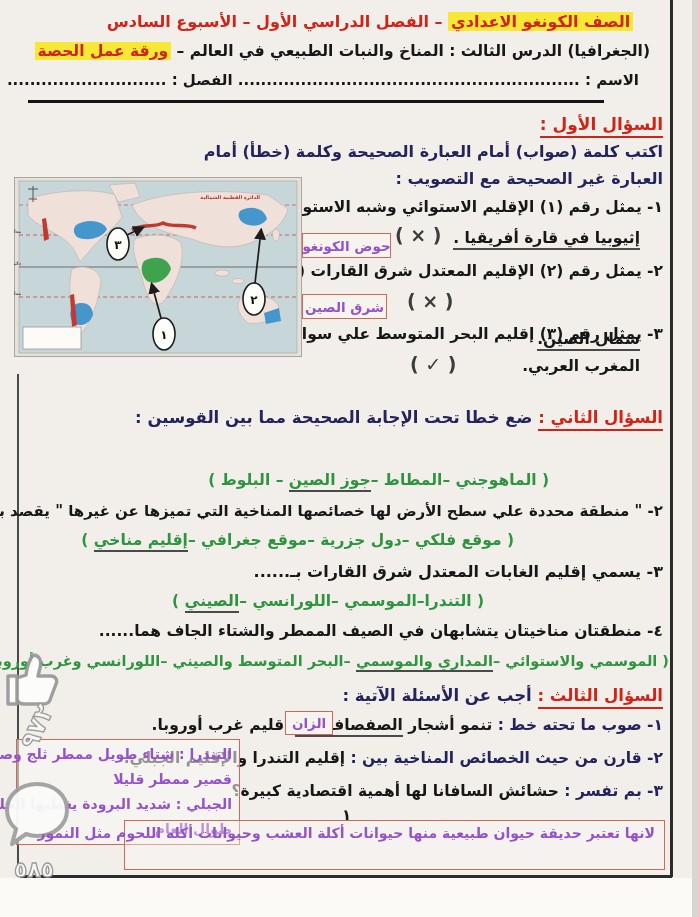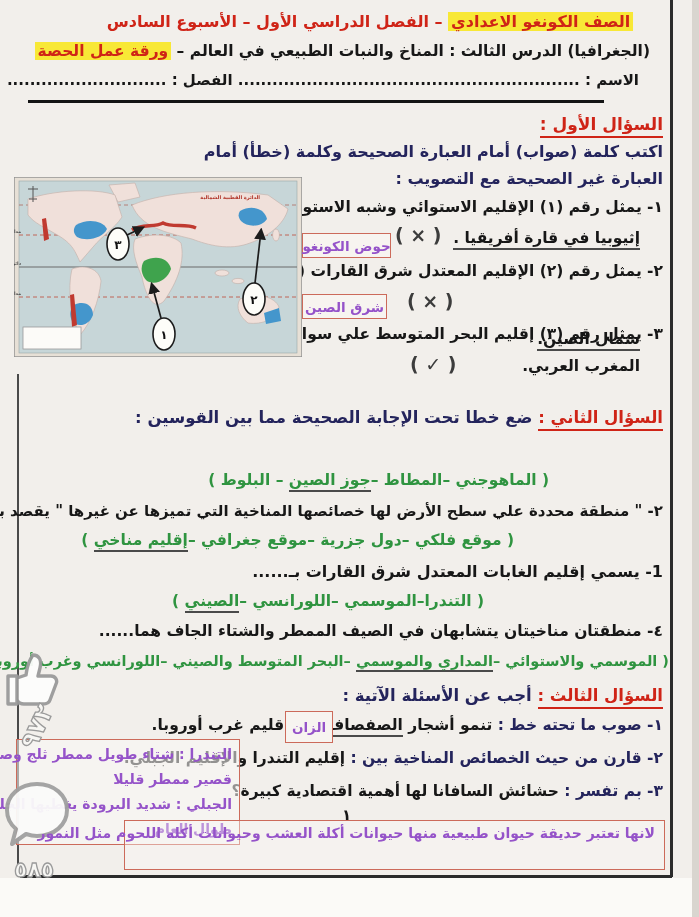--- a/index.html
+++ b/index.html
@@ -158,39 +158,39 @@
 
   <div class="line green" style="right:150px;top:471px;font-size:15.5px;">
     <span>( الماهوجني –المطاط –</span><span class="ul">جوز الصين</span><span> – البلوط )</span>
   </div>
 
   <div class="line" style="right:36px;top:502px;font-size:15px;">٢- " منطقة محددة علي سطح الأرض لها خصائصها المناخية التي تميزها عن غيرها " يقصد بذلك ......</div>
   <div class="line green" style="right:185px;top:531px;font-size:15.5px;">
     <span>( موقع فلكي –دول جزرية –موقع جغرافي –</span><span class="ul">إقليم مناخي</span><span> )</span>
   </div>
 
-  <div class="line" style="right:36px;top:562px;">1- يسمي إقليم الغابات المعتدل شرق القارات بـ......</div>
+  <div class="line" style="right:36px;top:562px;">٣- يسمي إقليم الغابات المعتدل شرق القارات بـ......</div>
   <div class="line green" style="right:215px;top:592px;font-size:15.5px;">
     <span>( التندرا–الموسمي –اللورانسي –</span><span class="ul">الصيني</span><span> )</span>
   </div>
 
   <div class="line" style="right:36px;top:622px;font-size:15.5px;">٤- منطقتان مناخيتان يتشابهان في الصيف الممطر والشتاء الجاف هما......</div>
   <div class="line green" style="right:30px;top:653px;font-size:14.5px;">
     <span>( الموسمي والاستوائي –</span><span class="ul">المداري والموسمي</span><span> –البحر المتوسط والصيني –اللورانسي وغرب أوروبا )</span>
   </div>
 
   <div class="line" style="right:36px;top:686px;font-size:16.5px;">
     <span class="red-title">السؤال الثالث :</span>
     <span class="navy">أجب عن الأسئلة الآتية :</span>
   </div>
 
   <div class="line" style="right:36px;top:716px;font-size:15.5px;">
     <span class="navy">١- صوب ما تحته خط :</span><span> تنمو أشجار </span><span class="ul">الصفصاف في</span><span> إقليم غرب أوروبا.</span>
   </div>
-  <div class="ansbox" style="left:285px;top:711px;width:48px;height:32px;">الزان</div>
+  <div class="ansbox" style="left:285px;top:711px;width:48px;height:24px;">الزان</div>
 
   <div class="line" style="right:36px;top:749px;font-size:15.5px;">
     <span class="navy">٢- قارن من حيث الخصائص المناخية بين :</span><span> إقليم التندرا والإقليم الجبلي.</span>
   </div>
   <div class="line" style="right:36px;top:782px;font-size:15.5px;">
     <span class="navy">٣- بم تفسر :</span><span> حشائش السافانا لها أهمية اقتصادية كبيرة؟</span>
   </div>
 
   <div class="sidebox">
     <div>التندرا : شتاء طويل ممطر ثلج وصيف</div>

